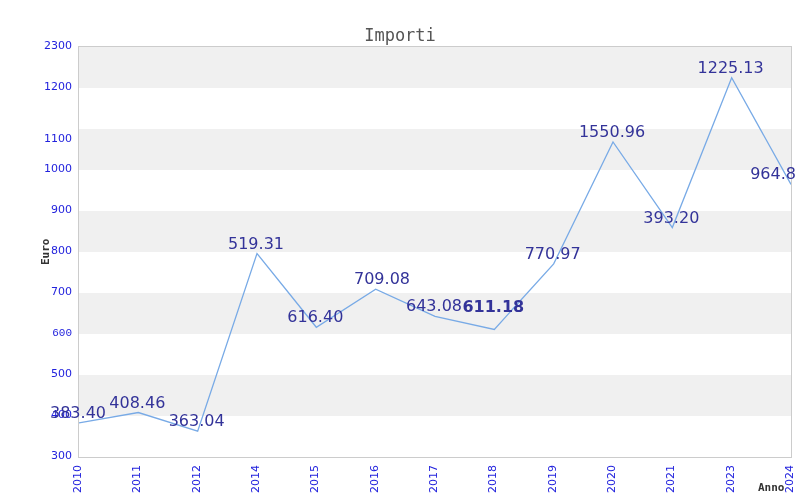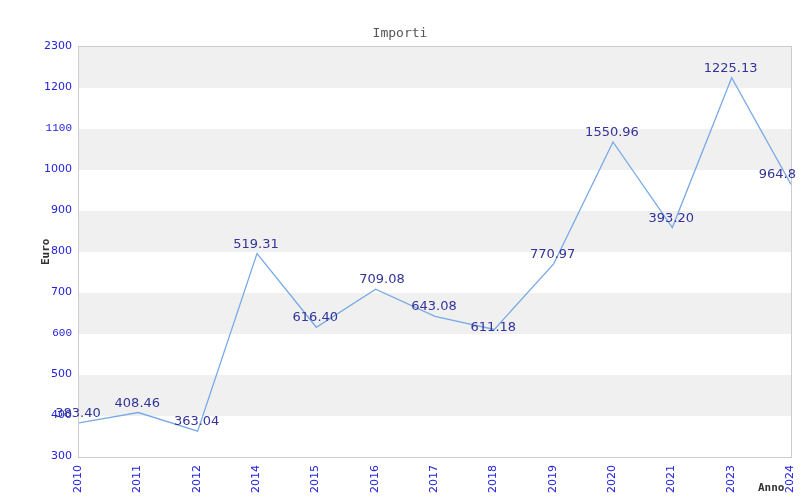--- a/index.html
+++ b/index.html
@@ -27,21 +27,21 @@
     color: #000000;
     white-space: nowrap;
   }
   .chart-subtitle {
     position: absolute;
     left: 0;
     top: 25px;
     width: 800px;
     text-align: center;
     font-family: "DejaVu Sans Mono", monospace;
-    font-size: 13px;
+    font-size: 17px;
     color: #555555;
   }
   .plot-area {
     position: absolute;
     left: 78px;
     top: 46px;
     width: 712px;
     height: 410px;
     border: 1px solid #cccccc;
     box-sizing: content-box;
@@ -76,21 +76,21 @@
     line-height: 12px;
     height: 12px;
     white-space: nowrap;
     transform: rotate(-90deg);
     transform-origin: 0 0;
   }
   .point-label {
     position: absolute;
     width: 100px;
     text-align: center;
-    font-size: 13px;
+    font-size: 16px;
     line-height: 13px;
     white-space: nowrap;
   }
   .point-label.right-anchored {
     text-align: right;
   }
   .axis-title {
     position: absolute;
     font-family: "DejaVu Sans Mono", monospace;
     font-size: 11px;
@@ -121,21 +121,21 @@
       <div class="band" style="top: 41px; height: 41px; background: rgb(255, 255, 255);"></div>
       <div class="band" style="top: 0px; height: 41px; background: rgb(240, 240, 240);"></div>
     <svg class="series-svg" id="series-svg" viewBox="0 0 712 410">
         <polyline points="0.00,375.81 59.33,365.53 118.67,384.15 178.00,206.51 237.33,280.28 296.67,242.28 356.00,269.34 415.33,282.42 474.67,216.90 534.00,94.97 593.33,180.60 652.67,30.70 712.00,137.43" fill="none" stroke="#78aae6" stroke-width="1.3"></polyline>
       </svg>
   </div>
 
   <div id="ytick-layer">
       <div class="ytick" style="top: 39px; color: rgb(34, 34, 221);">2300</div>
       <div class="ytick" style="top: 80px; color: rgb(34, 34, 221);">1200</div>
-      <div class="ytick" style="top: 121px; color: rgb(34, 34, 221); font-family: Liberation Mono, monospace;">1100</div>
+      <div class="ytick" style="top: 132px; color: rgb(34, 34, 221);">1100</div>
       <div class="ytick" style="top: 162px; color: rgb(34, 34, 221);">1000</div>
       <div class="ytick" style="top: 203px; color: rgb(34, 34, 221);">900</div>
       <div class="ytick" style="top: 244px; color: rgb(34, 34, 221);">800</div>
       <div class="ytick" style="top: 285px; color: rgb(34, 34, 221);">700</div>
       <div class="ytick" style="top: 326px; color: rgb(34, 34, 221); font-family: Liberation Mono, monospace;">600</div>
       <div class="ytick" style="top: 367px; color: rgb(34, 34, 221);">500</div>
       <div class="ytick" style="top: 408px; color: rgb(34, 34, 221);">400</div>
       <div class="ytick" style="top: 449px; color: rgb(34, 34, 221);">300</div>
     </div>
   <div id="xtick-layer">
@@ -154,21 +154,21 @@
       <div class="xtick" style="left: 784px; top: 493px; color: rgb(34, 34, 221);">2024</div>
     </div>
   <div id="pointlabel-layer">
       <div class="point-label" style="left: 28px; top: 405.806px; color: rgb(51, 51, 153);">383.40</div>
       <div class="point-label" style="left: 87.3333px; top: 395.531px; color: rgb(51, 51, 153);">408.46</div>
       <div class="point-label" style="left: 146.667px; top: 414.154px; color: rgb(51, 51, 153);">363.04</div>
       <div class="point-label" style="left: 206px; top: 236.513px; color: rgb(51, 51, 153);">519.31</div>
       <div class="point-label" style="left: 265.333px; top: 310.276px; color: rgb(51, 51, 153);">616.40</div>
       <div class="point-label" style="left: 332px; top: 272.277px; color: rgb(51, 51, 153);">709.08</div>
       <div class="point-label" style="left: 384px; top: 299.337px; color: rgb(51, 51, 153);">643.08</div>
-      <div class="point-label" style="left: 443.333px; top: 320px; color: rgb(51, 51, 153);">611.18</div>
+      <div class="point-label" style="left: 443.333px; top: 300px; color: rgb(51, 51, 153); font-weight: bold;">611.18</div>
       <div class="point-label" style="left: 502.667px; top: 246.902px; color: rgb(51, 51, 153);">770.97</div>
       <div class="point-label" style="left: 562px; top: 124.968px; color: rgb(51, 51, 153);">1550.96</div>
       <div class="point-label" style="left: 621.333px; top: 210.601px; color: rgb(51, 51, 153);">393.20</div>
       <div class="point-label" style="left: 680.667px; top: 60.6967px; color: rgb(51, 51, 153);">1225.13</div>
       <div class="point-label right-anchored" style="left: 696px; top: 167.432px; color: rgb(51, 51, 153);">964.8</div>
     </div>
 
   <div class="axis-title y-axis-title" id="y-axis-title" style="left: 40px; top: 265px; color: rgb(51, 51, 51);">Euro</div>
   <div class="axis-title" id="x-axis-title" style="left: 758px; top: 482px; color: rgb(51, 51, 51);">Anno</div>
 </div>

